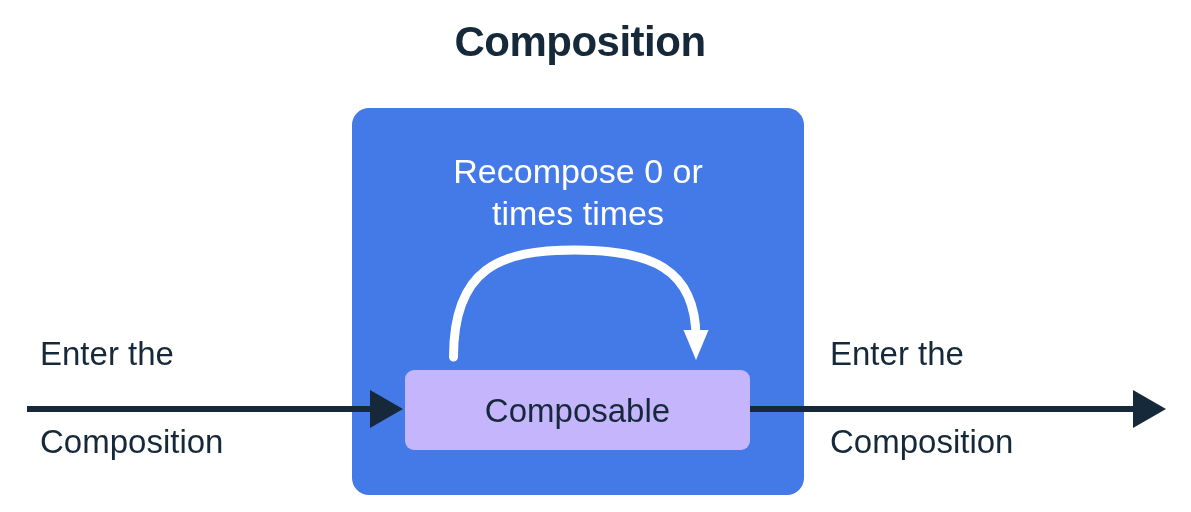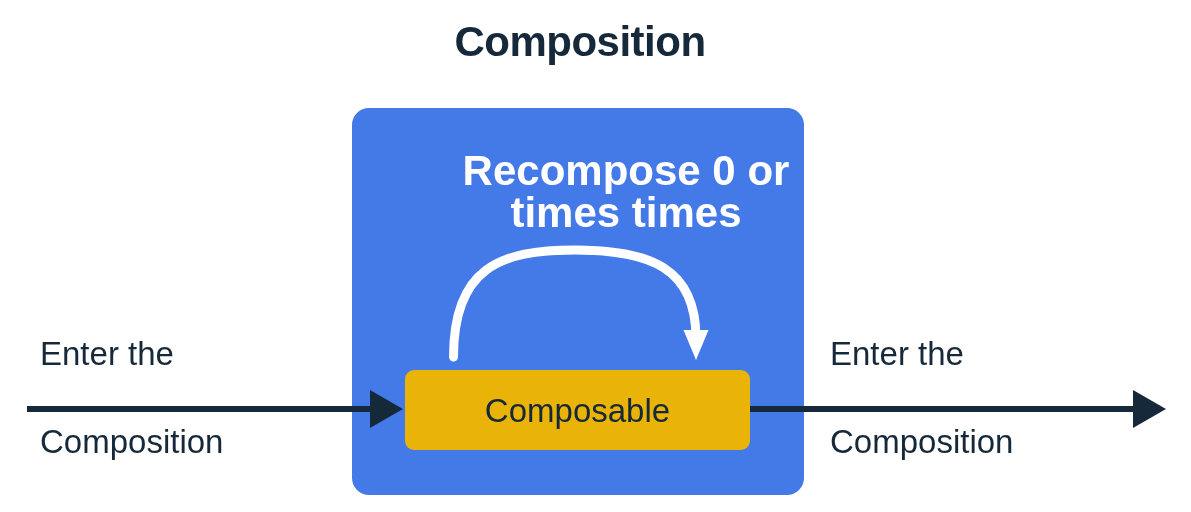--- a/index.html
+++ b/index.html
@@ -51,34 +51,33 @@
   }
 
   
   .recompose-caption {
     position: absolute;
     left: 352px;
     top: 150px;
     width: 452px;
     text-align: center;
     color: #ffffff;
-    font-size: 42px;
+    font-size: 34px;
     line-height: 42px;
-    font-weight: bold;
-    margin-left: 48px;
+    font-weight: normal;
   }
 
   
   .composable-box {
     position: absolute;
     left: 405px;
     top: 370px;
     width: 345px;
     height: 80px;
-    background: #eab308;
+    background: #c4b5fd;
     border-radius: 9px;
     display: flex;
     align-items: center;
     justify-content: center;
   }
   .composable-label {
     font-size: 33px;
     color: #16293a;
     line-height: 1;
   }

